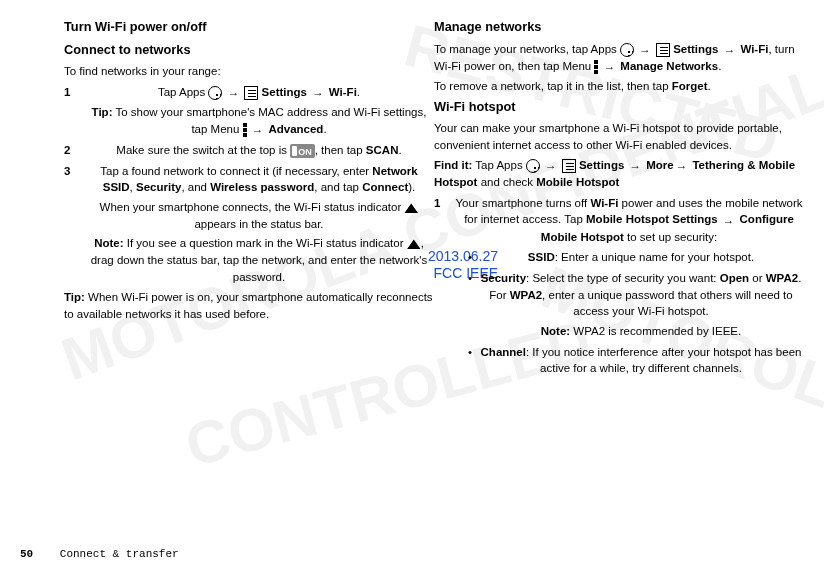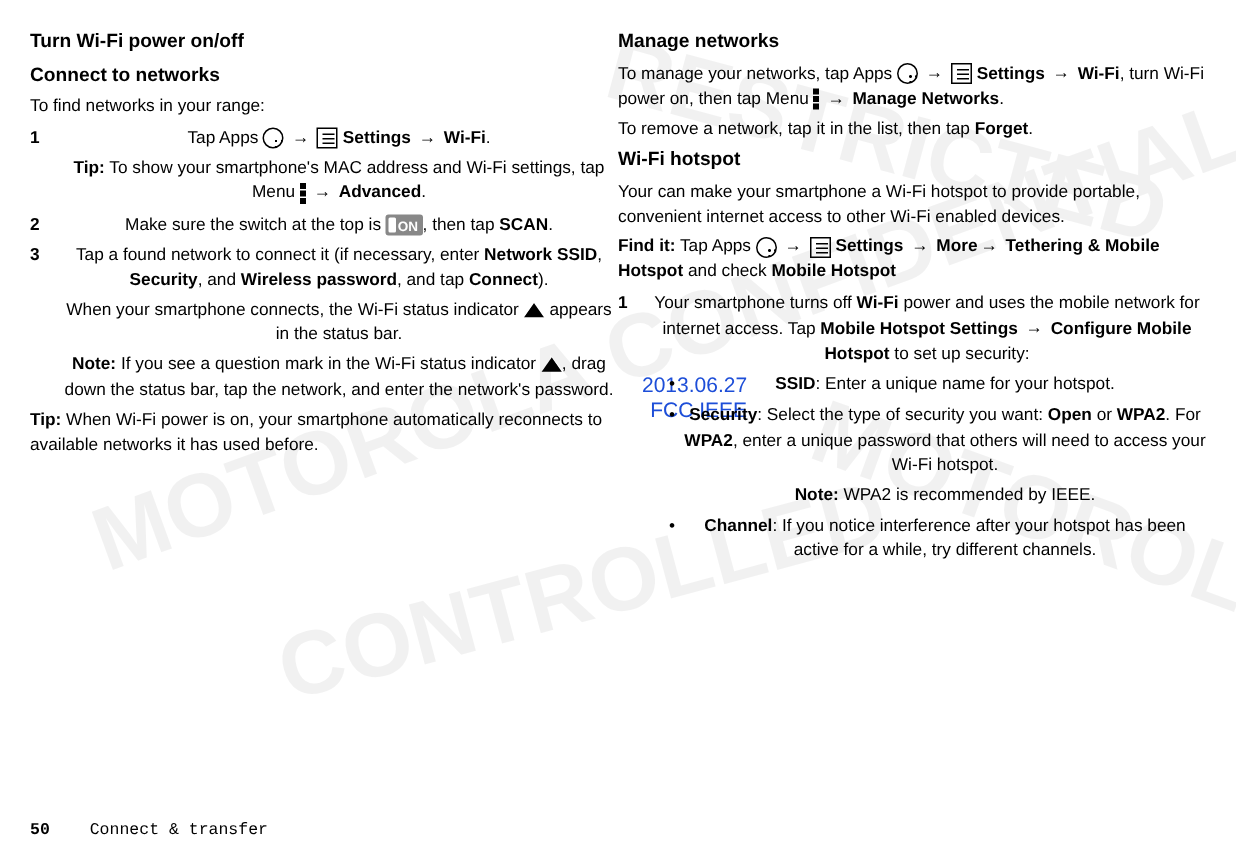--- a/index.html
+++ b/index.html
@@ -43,20 +43,21 @@
     z-index: 0;
     line-height: 1.2;
     text-align: right;
   }
   .page {
     position: relative;
     z-index: 1;
     padding: 16px 20px 0 20px;
     display: flex;
     height: 530px;
+    margin-left: 44px;
   }
   .col { flex: 1; min-width: 0; }
   h2 {
     font-size: 12.8px;
     font-weight: bold;
     margin: 2px 0 4px 0;
   }
   p { margin: 3px 0; }
   b { font-weight: bold; }
   ol.numlist {

